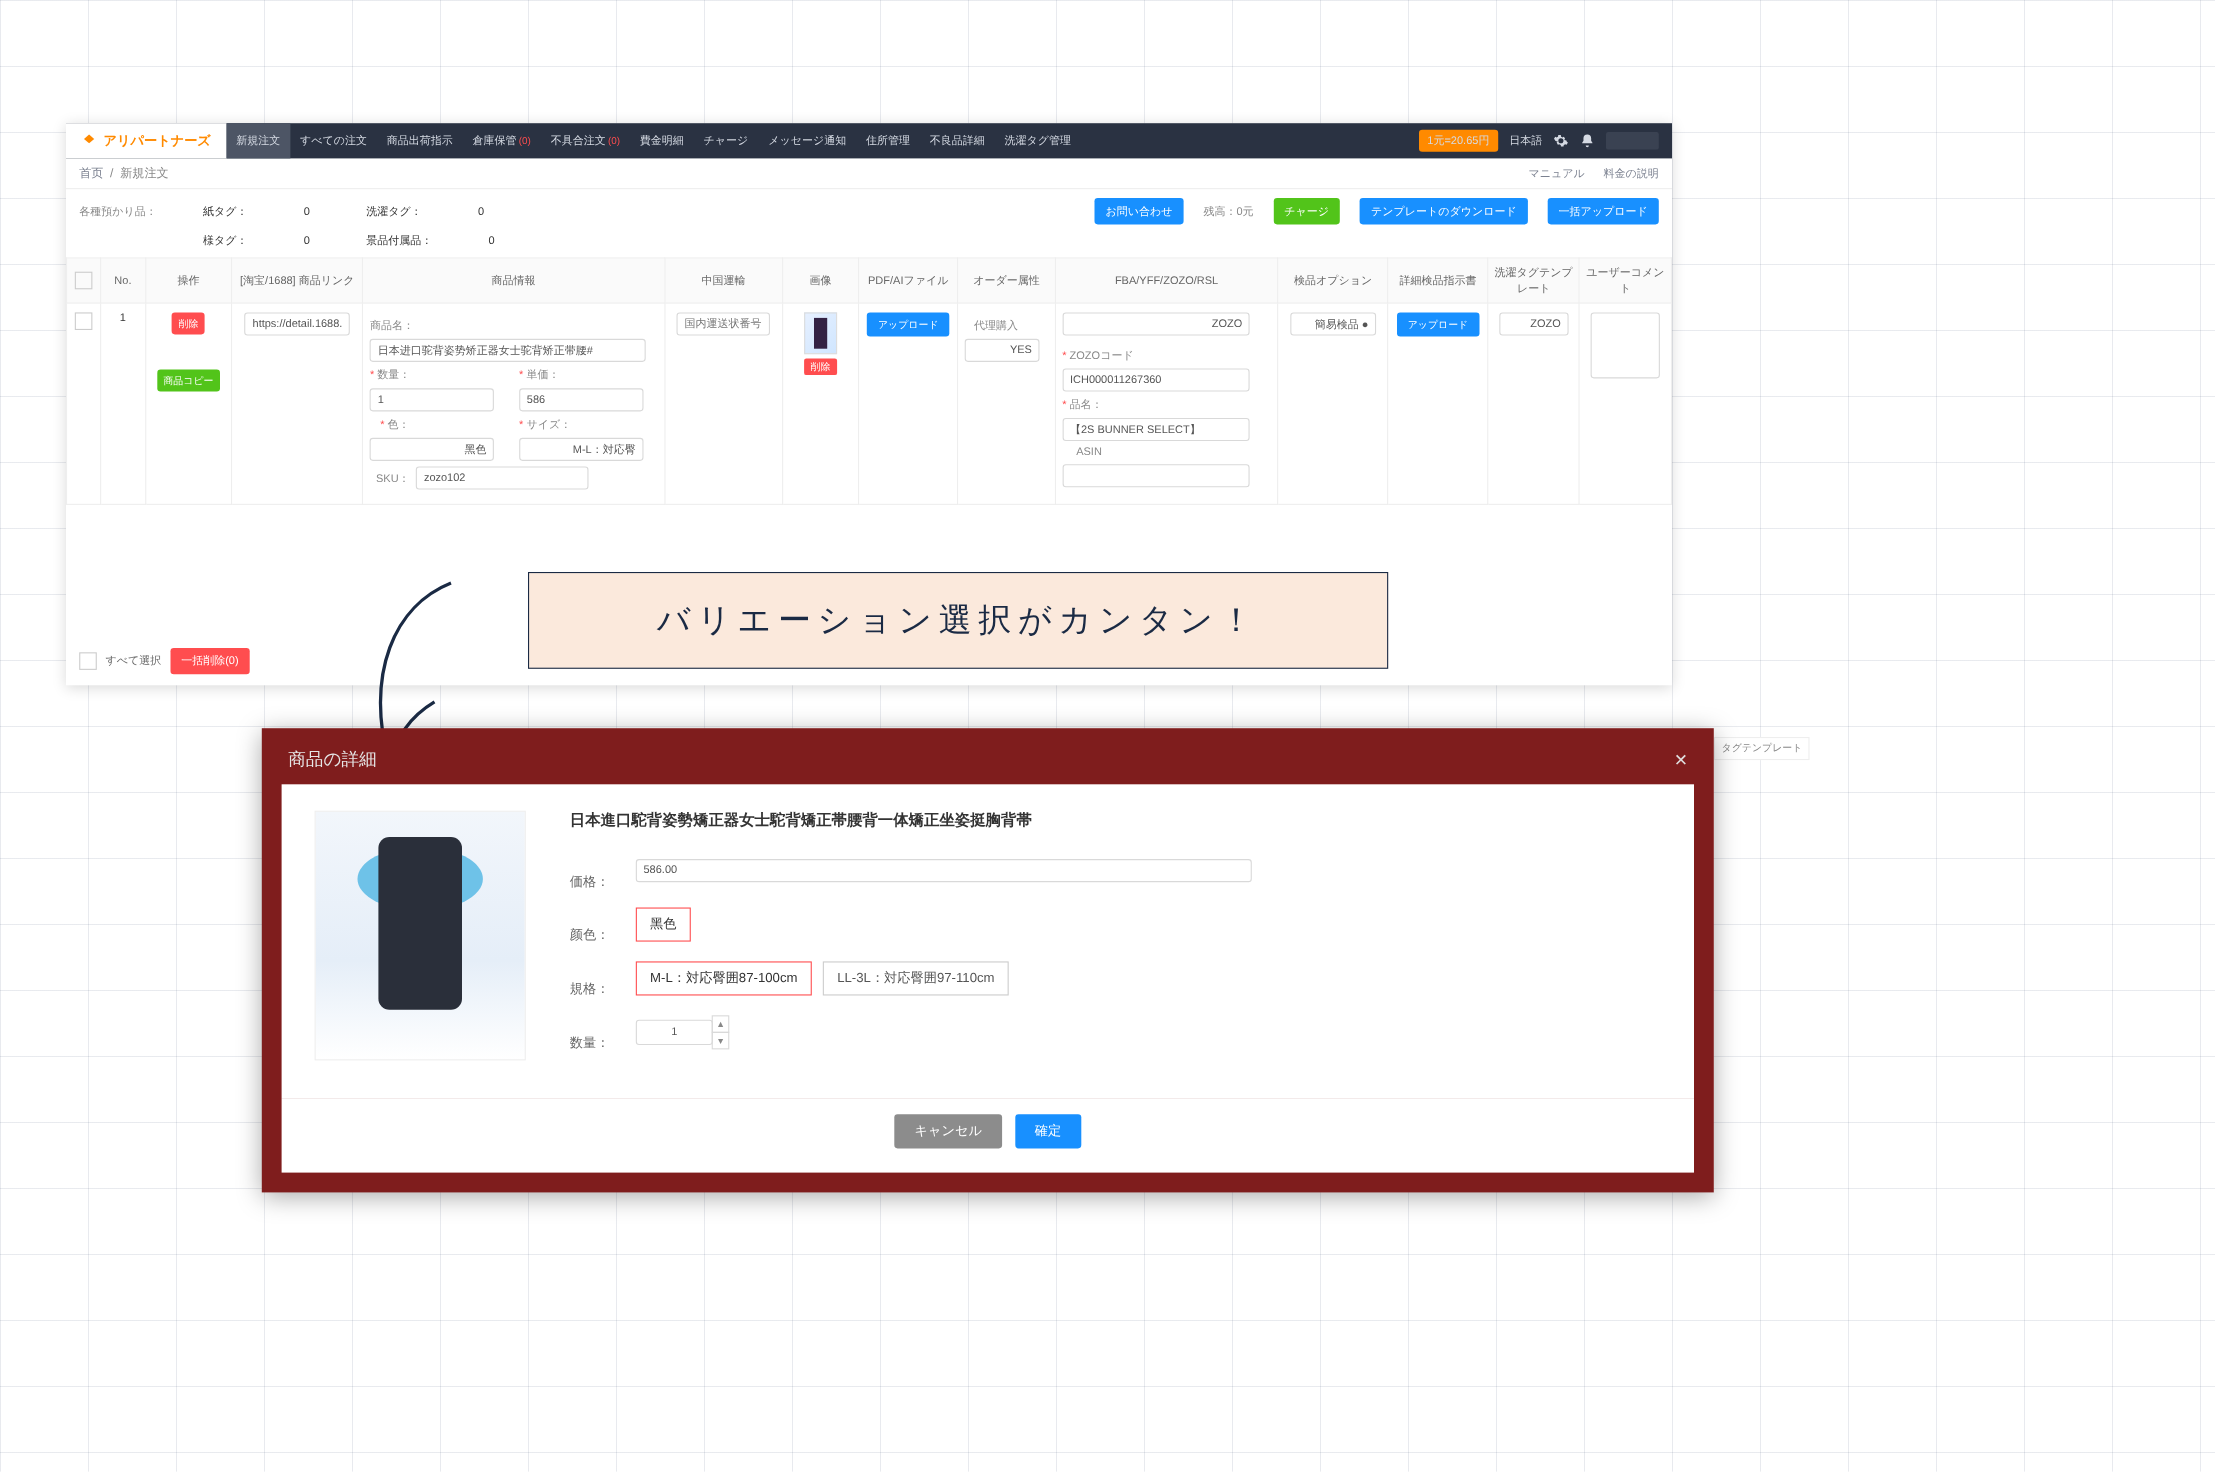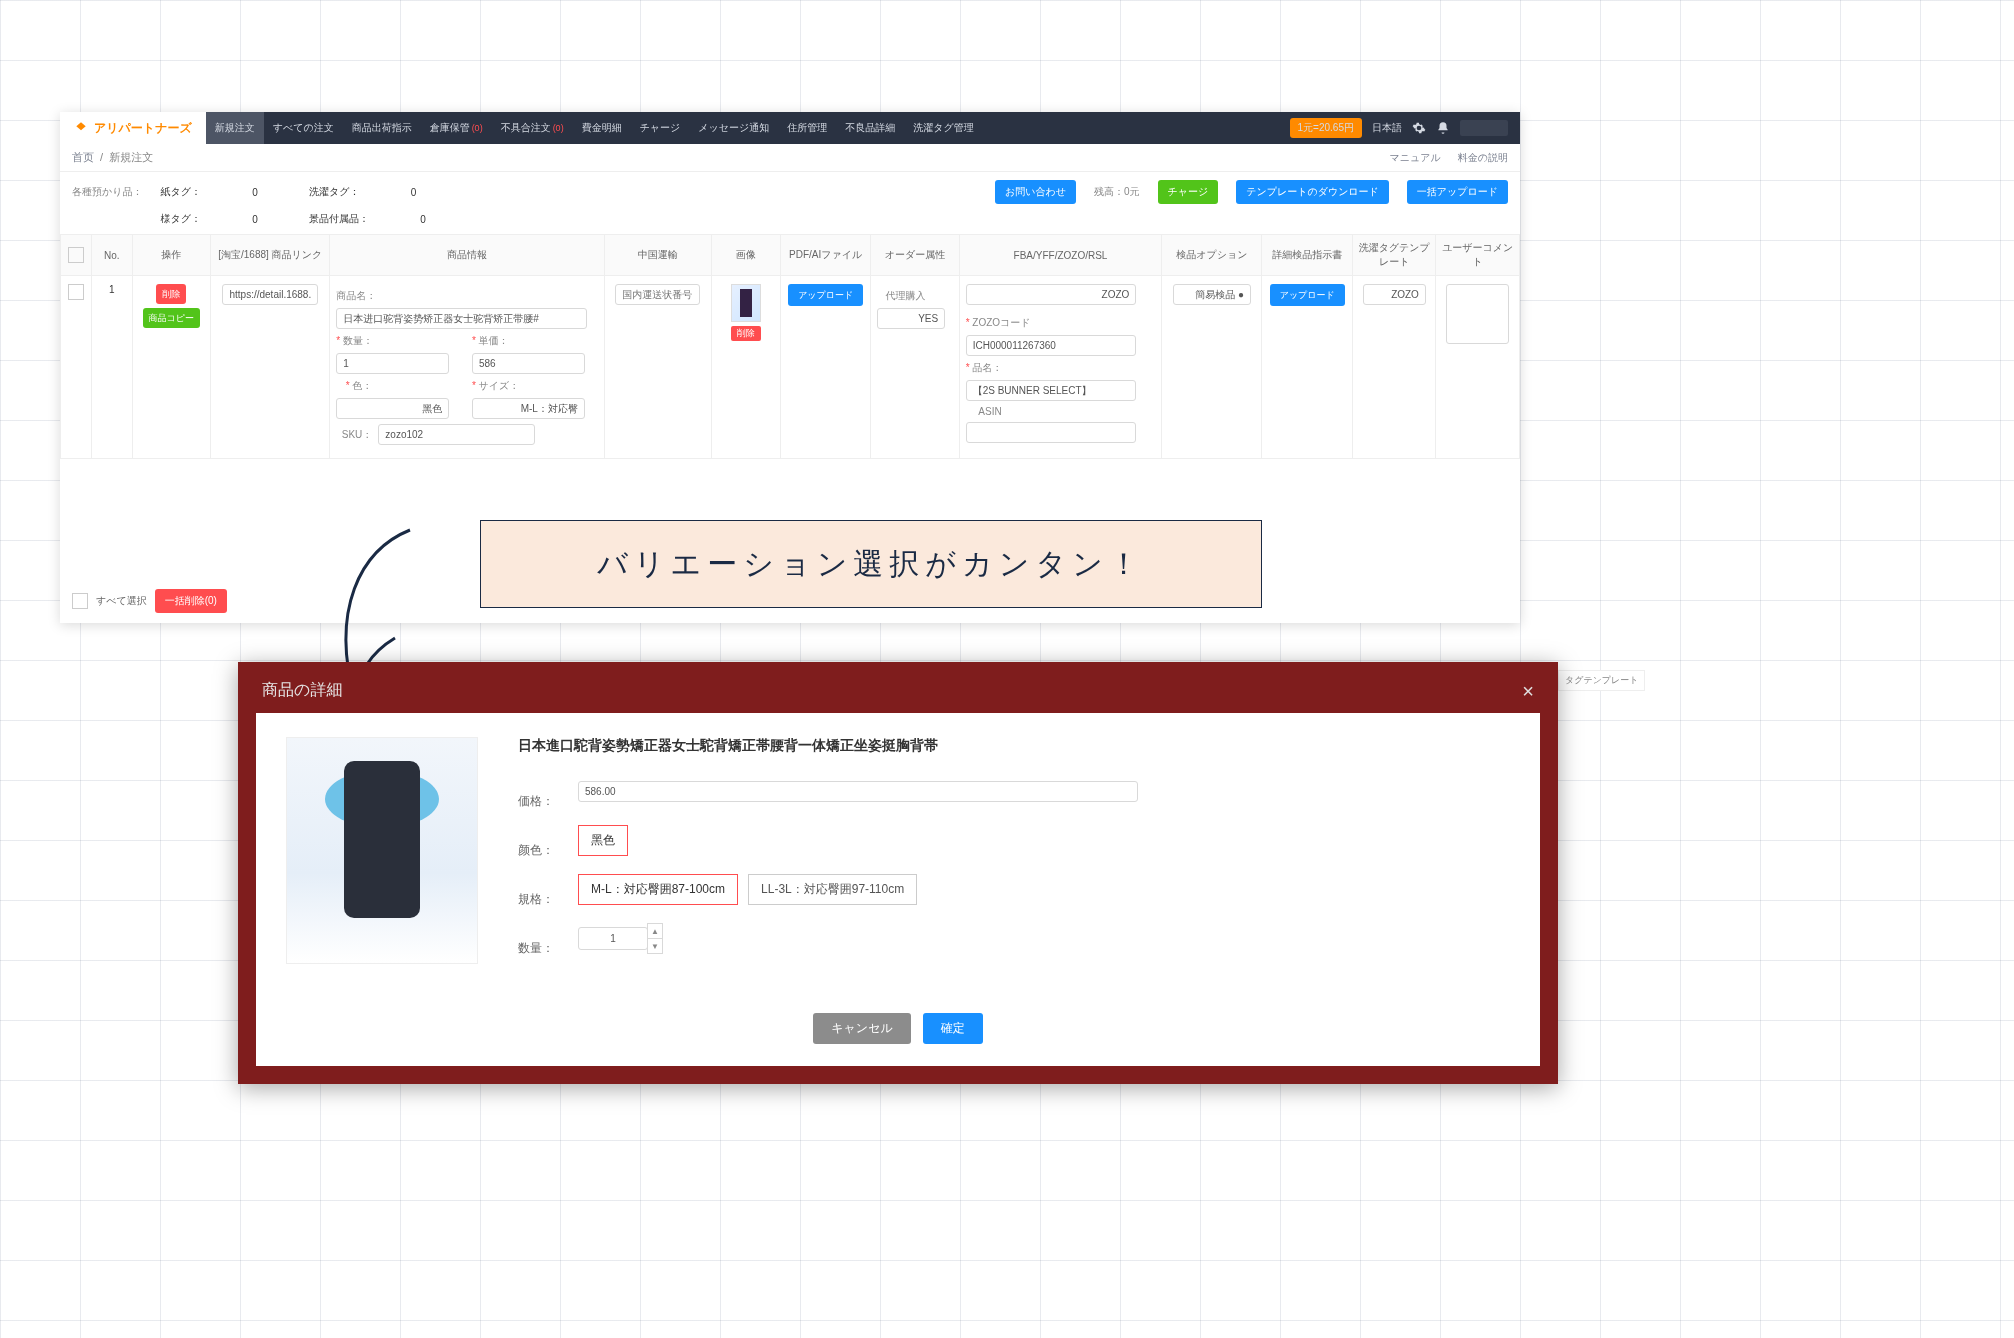--- a/index.html
+++ b/index.html
@@ -20,21 +20,21 @@
   .topright{display:flex;align-items:center;gap:10px;padding-right:12px;}
   .rate{background:#ff8a00;color:#fff;padding:3px 8px;border-radius:3px;font-size:10px;}
   .topright span{color:#d5dae3;}
   .topright svg{width:14px;height:14px;fill:#d5dae3;}
   .crumbs{display:flex;justify-content:space-between;align-items:center;padding:6px 12px;border-bottom:1px solid #eee;}
   .crumbs .left{color:#888;}
   .crumbs .left a{color:#7b8190;}
   .crumbs .right a{color:#7b8190;margin-left:14px;font-size:10px;}
   .summary-row{display:flex;align-items:center;padding:8px 12px;gap:18px;font-size:10px;}
   .summary-row .lbl{color:#888;}
-  .summary-row .grp{display:flex;align-items:center;gap:14px;}
+  .summary-row .grp{display:flex;align-items:center;gap:14px;margin-left:24px;}
   .summary-row .sp{flex:1;}
   .btn{display:inline-flex;align-items:center;justify-content:center;height:24px;padding:0 10px;border:none;border-radius:3px;color:#fff;font-size:10px;cursor:pointer;white-space:nowrap;}
   .btn.primary{background:#1890ff;}
   .btn.success{background:#52c41a;}
   .btn.danger{background:#ff4d4f;}
   .balance{color:#888;}
   table.main{width:100%;border-collapse:collapse;table-layout:fixed;}
   table.main th{background:#fafafa;border:1px solid #eee;padding:6px 4px;font-size:10px;font-weight:normal;color:#666;text-align:center;}
   table.main td{border:1px solid #eee;padding:8px 6px;vertical-align:top;font-size:10px;text-align:center;}
   input[type=text],.inp{width:90%;padding:4px 6px;border:1px solid #d9d9d9;border-radius:3px;font-size:10px;color:#555;box-sizing:border-box;}
@@ -212,21 +212,21 @@
           <th>洗濯タグテンプレート</th>
           <th>ユーザーコメント</th>
         </tr>
       </thead>
       <tbody>
         <tr>
           <td><span class="cbox"></span></td>
           <td>1</td>
           <td>
             <button class="btn danger" style="height:20px;padding:0 6px;font-size:9px;margin-bottom:4px;">削除</button><br>
-            <button class="btn success" style="height:20px;padding:0 6px;font-size:9px;">商品コピー</button>
+            <button class="btn success" style="height:20px;padding:0 6px;font-size:9px;margin-top:28px;">商品コピー</button>
           </td>
           <td><input type="text" class="inp" value="https://detail.1688.co" style=""></td>
           <td style="text-align:left;">
             <div class="field">
                 <span class="fl">商品名：</span>
               </div>
             <input type="text" class="inp" style="width: 96%;" value="日本进口驼背姿势矫正器女士驼背矫正带腰#">
             <div style="display:flex;gap:10px;">
               <div style="flex:1;">
                 <div class="field">

